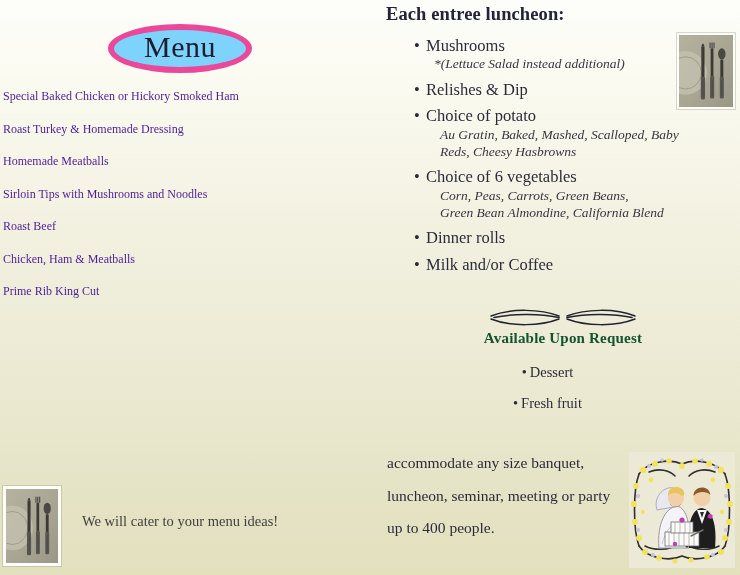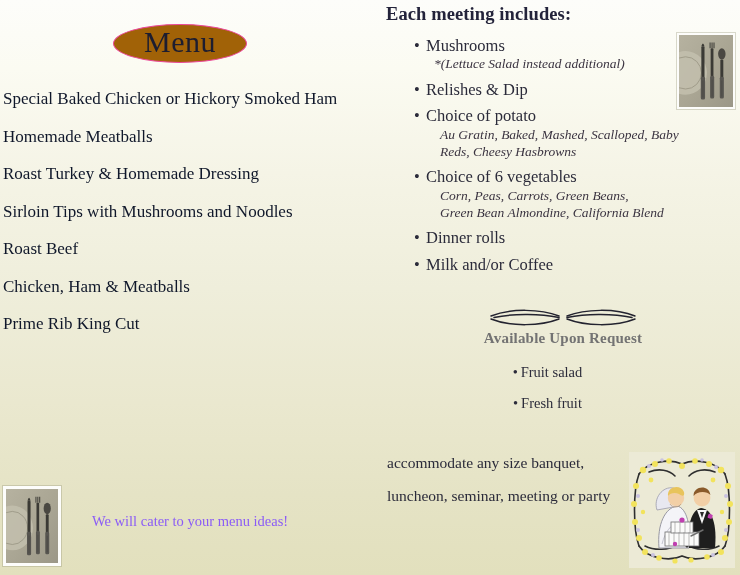--- a/index.html
+++ b/index.html
@@ -41,42 +41,42 @@
   .menu-title-wrap {
     position: absolute;
     left: 0;
     top: 24px;
     width: 360px;
     text-align: center;
   }
   .menu-oval {
     display: inline-block;
     padding: 2px 30px 5px 30px;
-    border: 1px solid #ec4899;
+    border: 6px solid #ec4899;
     border-radius: 50% / 50%;
-    background: #a16207;
+    background: #7dd3fc;
     line-height: 1;
   }
   .menu-oval-text {
     font-size: 30px;
     letter-spacing: 0.5px;
     color: #1d1d30;
     font-family: "Liberation Serif", "DejaVu Serif", serif;
   }
 
   .entree-list {
     position: absolute;
     left: 3px;
     top: 90px;
     width: 372px;
   }
   .entree-item {
-    font-size: 17px;
+    font-size: 12px;
     line-height: 1;
-    color: #0f172a;
+    color: #4c1d95;
     margin-bottom: 20.5px;
     white-space: nowrap;
   }
 
   .cater-block {
     position: absolute;
     left: 0;
     top: 486px;
     width: 378px;
     height: 86px;
@@ -103,24 +103,24 @@
     box-sizing: border-box;
     box-shadow: 0 0 0 1px rgba(150,148,120,0.35);
   }
   .cutlery-photo {
     width: 100%;
     height: 100%;
     display: block;
   }
   .cater-text {
     position: absolute;
-    left: 92px;
+    left: 82px;
     top: 27px;
     font-size: 14.5px;
-    color: #8b5cf6;
+    color: #404040;
   }
 
   
   .right-col {
     position: absolute;
     left: 386px;
     top: 0;
     width: 354px;
     height: 575px;
   }
@@ -169,21 +169,21 @@
     position: absolute;
     left: 0;
     top: 307px;
     width: 354px;
     text-align: center;
   }
   .ornament-svg { display: block; margin: 0 auto; }
   .aur-title {
     font-size: 15px;
     font-weight: bold;
-    color: #737373;
+    color: #14532d;
     margin-top: 1px;
     letter-spacing: 0.2px;
   }
 
   .aur-list {
     position: absolute;
     left: 0;
     top: 364px;
     width: 320px;
   }
@@ -227,22 +227,22 @@
   <div class="left-col">
 
     <div class="menu-title-wrap">
       <span class="menu-oval">
         <span class="menu-oval-text">Menu</span>
       </span>
     </div>
 
     <div class="entree-list">
       <div class="entree-item">Special Baked Chicken or Hickory Smoked Ham</div>
+      <div class="entree-item">Roast Turkey &amp; Homemade Dressing</div>
       <div class="entree-item">Homemade Meatballs</div>
-      <div class="entree-item">Roast Turkey &amp; Homemade Dressing</div>
       <div class="entree-item">Sirloin Tips with Mushrooms and Noodles</div>
       <div class="entree-item">Roast Beef</div>
       <div class="entree-item">Chicken, Ham &amp; Meatballs</div>
       <div class="entree-item">Prime Rib King Cut</div>
     </div>
 
     <div class="cater-block">
       <div class="photo-frame">
         <svg class="cutlery-photo" viewBox="0 0 58 76" preserveAspectRatio="none">
           <defs>
@@ -270,21 +270,21 @@
             <path d="M25.7 48 v18 M35.6 47 v18 M46 48 v17"></path>
           </g>
         </svg>
       </div>
       <div class="cater-text">We will cater to your menu ideas!</div>
     </div>
   </div>
 
   <div class="right-col">
 
-    <div class="includes-heading">Each meeting includes:</div>
+    <div class="includes-heading">Each entree luncheon:</div>
 
     <div class="includes-list">
 
       <div class="inc-row">
         <div class="inc-main"><span class="inc-bullet">•</span><span>Mushrooms</span></div>
         <div class="inc-sub tight">*(Lettuce Salad instead additional)</div>
       </div>
 
       <div class="inc-row">
         <div class="inc-main"><span class="inc-bullet">•</span><span>Relishes &amp; Dip</span></div>
@@ -319,27 +319,28 @@
           <path d="M9 10.5 C30 6, 56 7, 74 10.5"></path>
           <path d="M150 9 C130 1, 100 2, 82 9"></path>
           <path d="M150 12 C130 20, 100 19, 82 12"></path>
           <path d="M147 10.5 C126 6, 100 7, 82 10.5"></path>
         </g>
       </svg>
       <div class="aur-title">Available Upon Request</div>
     </div>
 
     <div class="aur-list">
-      <div class="aur-item"><span class="inc-bullet">•</span><span>Fruit salad</span></div>
+      <div class="aur-item"><span class="inc-bullet">•</span><span>Dessert</span></div>
       <div class="aur-item"><span class="inc-bullet">•</span><span>Fresh fruit</span></div>
     </div>
 
     <div class="closing">
       <div class="closing-line">accommodate any size banquet,</div>
       <div class="closing-line">luncheon, seminar, meeting or party</div>
+      <div class="closing-line">up to 400 people.</div>
     </div>
   </div>
 
   <div class="photo-frame-right">
     <svg class="cutlery-photo" viewBox="0 0 58 76" preserveAspectRatio="none">
       <defs>
         <linearGradient id="clothR" x1="0" y1="0" x2="1" y2="1">
           <stop offset="0%" stop-color="#b6b2a0"></stop>
           <stop offset="55%" stop-color="#a9a593"></stop>
           <stop offset="100%" stop-color="#9b9787"></stop>

